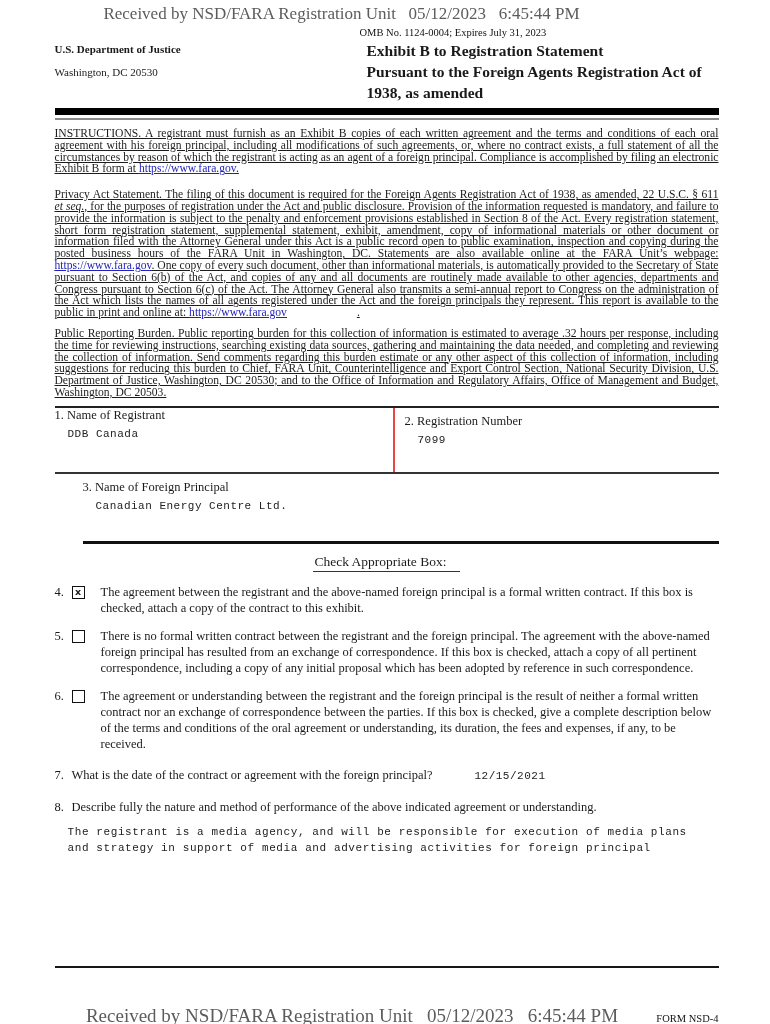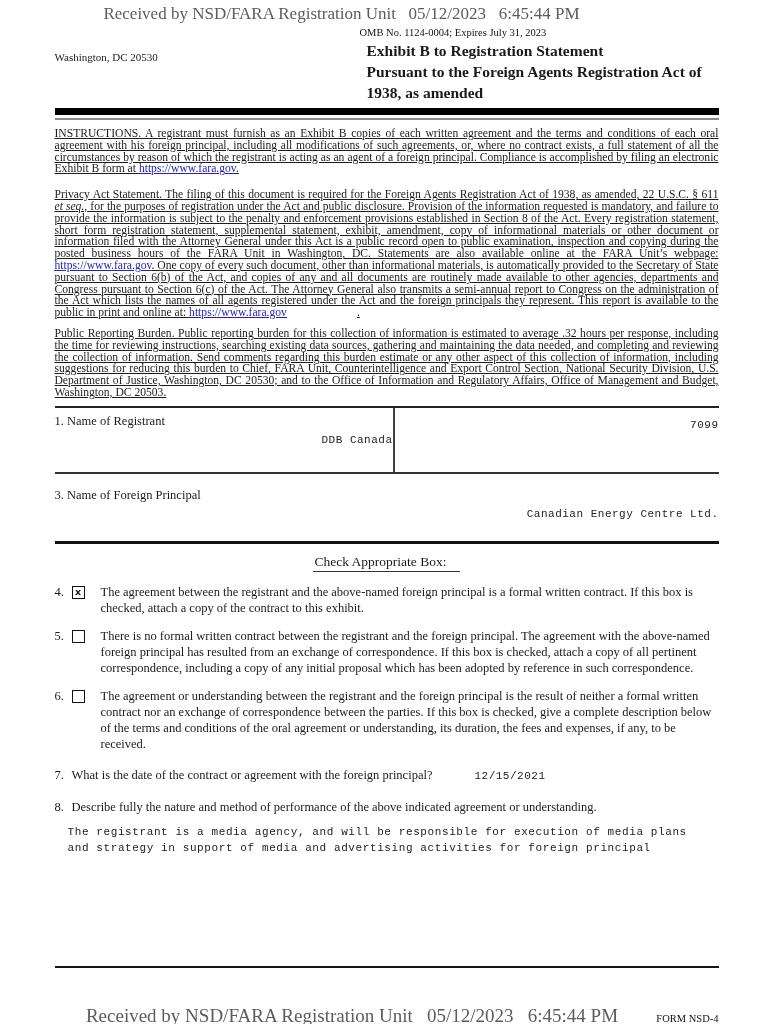--- a/index.html
+++ b/index.html
@@ -55,31 +55,30 @@
   }
   .para.instructions{margin-top:8px;}
   .para.privacy{margin-top:14px;}
   .para.burden{margin-top:9px;}
   .link{color:#2323bb;text-decoration:underline;cursor:pointer;}
   .italic{font-style:italic;}
   .end-period{margin-left:70px;}
   
   .formtable{margin-top:7px;border-top:2px solid #222;}
   .ft-row1{display:flex;border-bottom:2px solid #333;}
-  .ft-cell1{flex:0 0 340px;width:340px;border-right:2px solid #404040;height:64px;box-sizing:border-box;padding-top:6px;}
+  .ft-cell1{flex:0 0 340px;width:340px;border-right:2px solid #ef4444;height:64px;box-sizing:border-box;padding-top:0;}
   .ft-cell2{flex:1;height:64px;box-sizing:border-box;padding:6px 0 0 10px;}
-  .ft-row2{height:70px;box-sizing:border-box;padding-top:14px;border-bottom:3px solid #111;}
+  .ft-row2{height:70px;box-sizing:border-box;padding-top:6px;border-bottom:3px solid #111;margin-left:28px;}
   .field-label{font-size:12.5px;}
   .field-value{
     font-family:"Liberation Mono", monospace;
     font-size:11px;
     letter-spacing:.5px;
     margin:5px 0 0 13px;
     color:#222;
-    text-align:right;
   }
   
   .check-head-wrap{text-align:center;margin-top:8px;}
   .check-head{
     display:inline-block;
     font-size:13.5px;
     border-bottom:1.5px solid #333;
     padding:0 14px 1px 2px;
   }
   .item{display:flex;margin-top:12px;font-size:12.5px;line-height:16px;}
@@ -123,20 +122,21 @@
 <body>
 
 <div class="page">
 
   <div class="stamp-top">Received by NSD/FARA Registration Unit   05/12/2023   6:45:44 PM</div>
 
   <div class="omb-line">OMB No. 1124-0004; Expires July 31, 2023</div>
 
   <div class="head-cols">
     <div class="head-left">
+      <div class="agency-name">U.S. Department of Justice</div>
       <div class="agency-city">Washington, DC 20530</div>
     </div>
     <div class="head-right">
       <div class="title-line">Exhibit B to Registration Statement</div>
       <div class="title-line">Pursuant to the Foreign Agents Registration Act of</div>
       <div class="title-line">1938, as amended</div>
     </div>
   </div>
 
   <div class="bar-black"></div>
@@ -148,20 +148,21 @@
 
   <div class="para burden">Public Reporting Burden.  Public reporting burden for this collection of information is estimated to average .32 hours per response, including the time for reviewing instructions, searching existing data sources, gathering and maintaining the data needed, and completing and reviewing the collection of information.  Send comments regarding this burden estimate or any other aspect of this collection of information, including suggestions for reducing this burden to Chief, FARA Unit, Counterintelligence and Export Control Section, National Security Division, U.S. Department of Justice, Washington, DC 20530; and to the Office of Information and Regulatory Affairs, Office of Management and Budget, Washington, DC 20503.</div>
 
   <div class="formtable">
     <div class="ft-row1">
       <div class="ft-cell1">
         <div class="field-label">1.  Name of Registrant</div>
         <div class="field-value">DDB Canada</div>
       </div>
       <div class="ft-cell2">
+        <div class="field-label">2.  Registration Number</div>
         <div class="field-value">7099</div>
       </div>
     </div>
     <div class="ft-row2">
       <div class="field-label">3.  Name of Foreign Principal</div>
       <div class="field-value">Canadian Energy Centre Ltd.</div>
     </div>
   </div>
 
   <div class="check-head-wrap">

